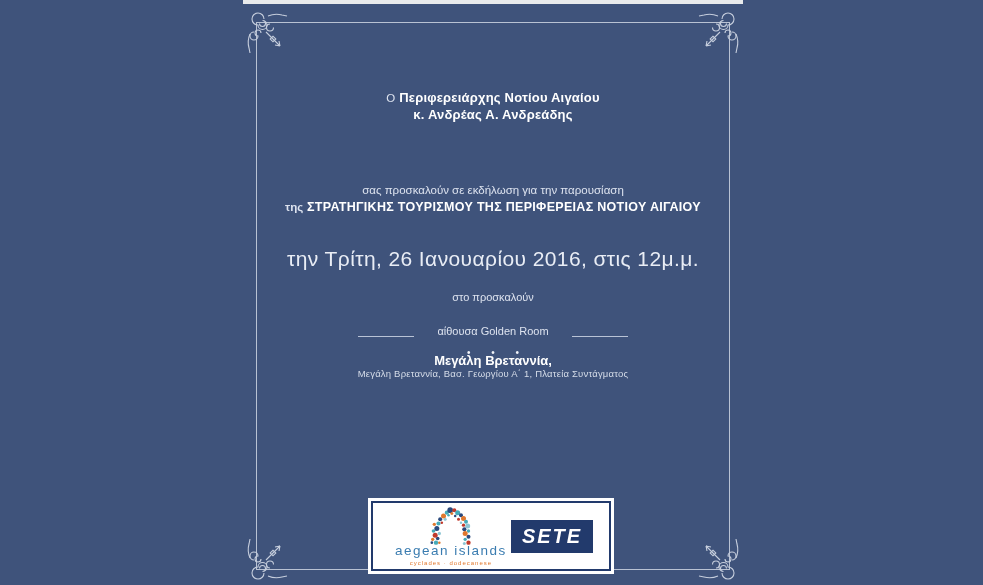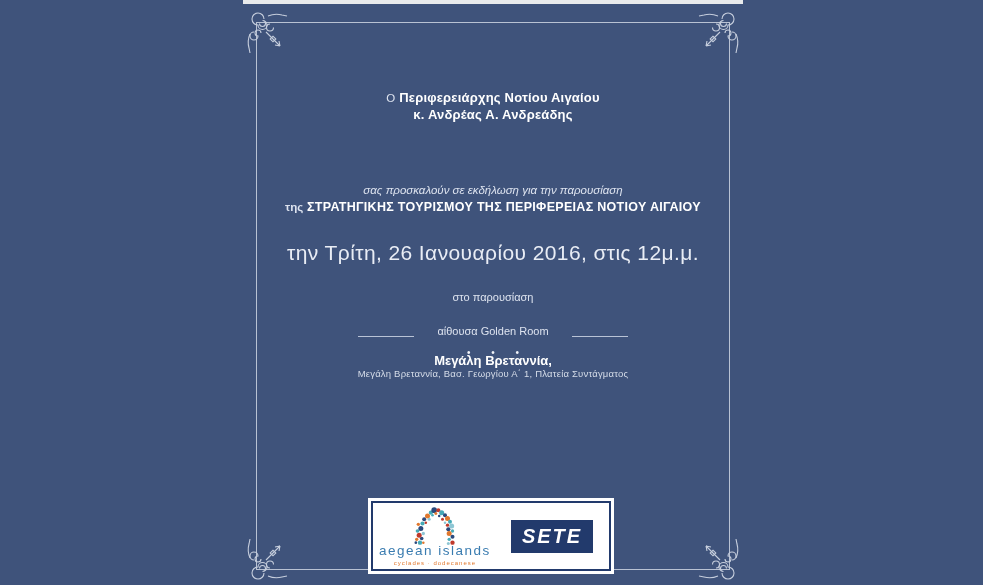--- a/index.html
+++ b/index.html
@@ -21,39 +21,39 @@
   .orn-tl{left:244px;top:10px;}
   .orn-tr{left:694px;top:10px;transform:scaleX(-1);}
   .orn-bl{left:244px;top:534px;transform:scaleY(-1);}
   .orn-br{left:694px;top:534px;transform:scale(-1,-1);}
   .content{position:absolute;left:256px;top:0;width:474px;text-align:center;color:var(--text);}
   .abs{position:absolute;left:0;width:474px;text-align:center;}
 
   .hosts{top:90px;font-size:13px;line-height:16.5px;font-weight:bold;color:var(--text-bright);letter-spacing:.2px;}
   .hosts .light{font-weight:normal;font-size:11.5px;color:#dde3ef;}
 
-  .intro-line{top:184px;font-size:11.5px;color:#dde3ef;font-style:italic;}
+  .intro-line{top:184px;font-size:11.5px;color:#dde3ef;}
   .subject-line{top:200px;font-size:12.5px;font-weight:bold;color:var(--text-bright);letter-spacing:.3px;}
   .subject-line .light{font-weight:bold;font-size:11.5px;color:#dde3ef;letter-spacing:0;}
 
-  .datetime{top:241px;font-size:21px;font-weight:normal;color:#e9edf5;letter-spacing:.4px;}
+  .datetime{top:247px;font-size:21px;font-weight:normal;color:#e9edf5;letter-spacing:.4px;}
 
   .venue-intro{top:291px;font-size:11px;color:#dde3ef;}
   .venue-name-row{top:305px;display:flex;align-items:center;justify-content:center;gap:20px;}
   .venue-name-row .rule{display:inline-block;width:56px;height:1px;background:#b9c3d6;}
   .venue-name{font-size:13px;font-weight:bold;color:var(--text-bright);margin-top:48px;}
   .venue-room{top:325px;font-size:11px;color:#dde3ef;}
 
   .dots{top:347px;font-size:10px;letter-spacing:9px;color:#f2f4f9;padding-left:9px;}
   .address{top:368px;font-size:9.5px;color:#d6dde9;letter-spacing:.2px;}
 
   .contacts{top:441px;font-size:8.5px;line-height:13px;color:#d3dae8;letter-spacing:.1px;}
 
   .logo-box{position:absolute;left:368px;top:498px;width:246px;height:76px;background:#ffffff;padding:3px;}
-  .logo-box-inner{width:100%;height:100%;border:2px solid var(--sete-navy);display:flex;align-items:center;justify-content:space-between;padding:0 16px 0 6px;}
+  .logo-box-inner{width:100%;height:100%;border:2px solid var(--sete-navy);display:flex;align-items:center;justify-content:space-between;padding:0 16px 0 22px;}
   .aegean{display:flex;flex-direction:column;align-items:center;line-height:1;}
   .aegean-word{font-size:13.5px;color:var(--aegean-blue);letter-spacing:1.5px;margin-top:-2px;}
   .aegean-tag{font-size:6px;color:var(--aegean-orange);letter-spacing:1px;margin-top:2px;}
   .sete-block{width:82px;height:33px;background:var(--sete-navy);display:flex;align-items:center;justify-content:center;}
   .sete-text{color:#ffffff;font-weight:bold;font-size:20px;letter-spacing:2px;font-family:"Liberation Sans",sans-serif;font-style:italic;}
 </style>
 </head>
 <body>
 
 <div class="stage">
@@ -115,21 +115,21 @@
     </div>
 
     <div class="abs intro-line">σας προσκαλούν σε εκδήλωση για την παρουσίαση</div>
 
     <div class="abs subject-line">
       <span class="light">της</span> <span>ΣΤΡΑΤΗΓΙΚΗΣ ΤΟΥΡΙΣΜΟΥ ΤΗΣ ΠΕΡΙΦΕΡΕΙΑΣ ΝΟΤΙΟΥ ΑΙΓΑΙΟΥ</span>
     </div>
 
     <div class="abs datetime">την Τρίτη, 26 Ιανουαρίου 2016, στις 12μ.μ.</div>
 
-    <div class="abs venue-intro">στο παρουσίαση</div>
+    <div class="abs venue-intro">στο προσκαλούν</div>
 
     <div class="abs venue-name-row">
       <span class="rule"></span>
       <span class="venue-name">Μεγάλη Βρεταννία,</span>
       <span class="rule"></span>
     </div>
 
     <div class="abs venue-room">αίθουσα Golden Room</div>
 
     <div class="abs dots">• • •</div>

